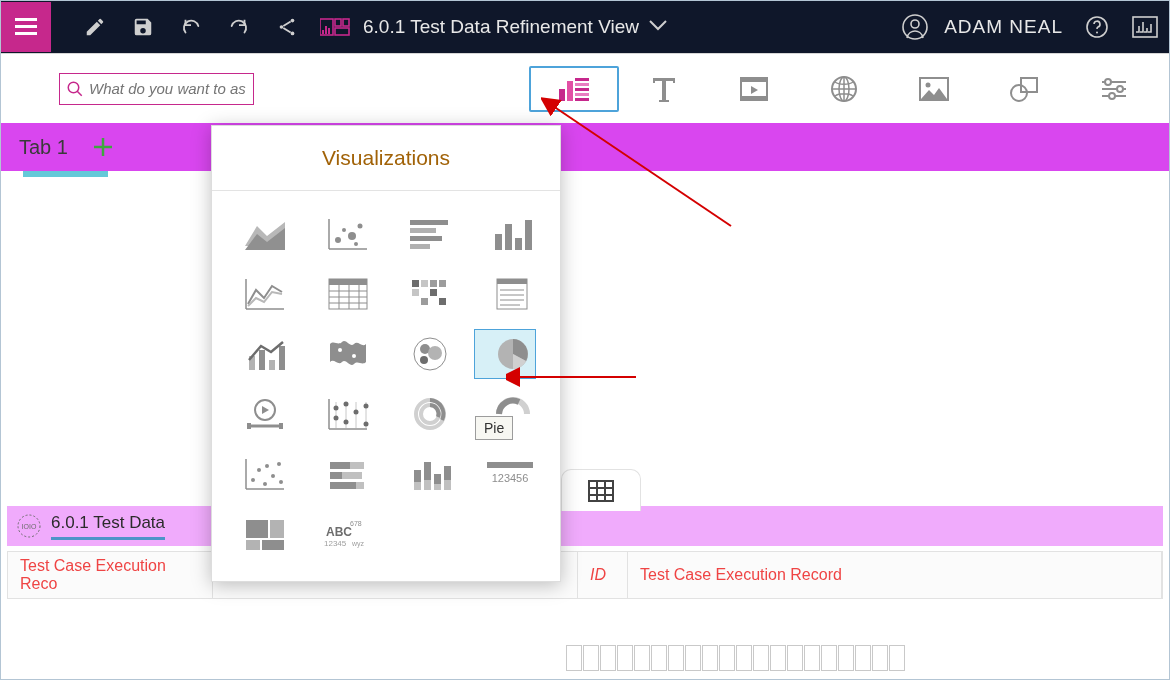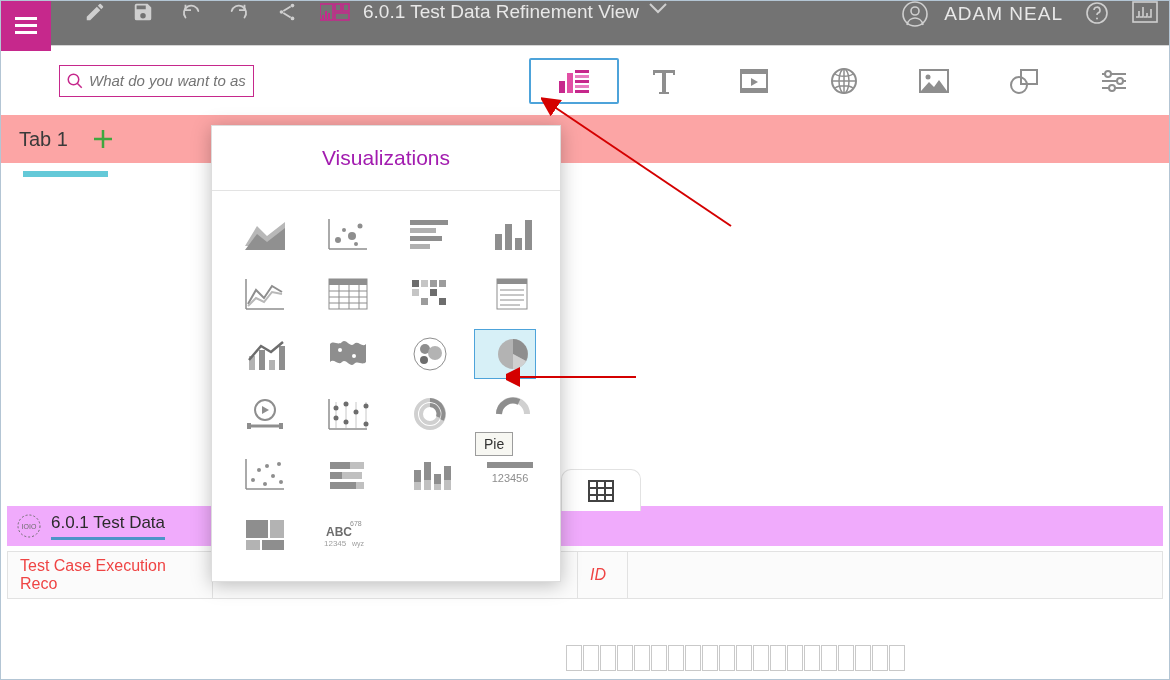--- a/index.html
+++ b/index.html
@@ -1,19 +1,19 @@
 <!DOCTYPE html>
 <html><head>
 <meta charset="utf-8">
 <style>
   * { box-sizing: border-box; margin: 0; padding: 0; }
   body { font-family: Arial, Helvetica, sans-serif; background: #fff; width: 1170px; height: 680px; overflow: hidden; position: relative; border: 1px solid #b3c5d4; }
   
   
-  .header { height: 44px; background: #737373; display: flex; align-items: flex-start; color: #fff; position: relative; }
+  .header { height: 52px; background: #0f172a; display: flex; align-items: center; color: #fff; position: relative; }
   .hamburger { width: 50px; height: 50px; background: #c6288c; display: flex; align-items: center; justify-content: center; cursor: pointer; }
   .hamburger svg { fill: #fff; }
   .hdr-icon { width: 48px; display: flex; align-items: center; justify-content: center; cursor: pointer; }
   .hdr-icon svg { fill: #cfcfcf; }
   .dash-icon svg { fill: #c6288c; }
   .header-title { font-size: 19px; color: #e8e8e8; margin-left: 4px; cursor: pointer; font-weight: 400; }
   .dropdown-caret { margin-left: 10px; cursor: pointer; }
   .header-spacer { flex: 1; }
   .user-block { display: flex; align-items: center; margin-right: 10px; }
   .user-name { font-size: 19px; color: #e8e8e8; margin-left: 16px; letter-spacing: 1px;}
@@ -23,37 +23,37 @@
   .search-box { width: 195px; height: 32px; border: 1px solid #c6288c; display: flex; align-items: center; padding: 0 6px; margin-left: 48px; }
   .search-box svg { flex-shrink: 0; }
   .search-box input { border: none; outline: none; font-size: 15px; color: #ef4444; font-style: italic; width: 100%; margin-left: 5px; }
   .tb-icons { display: flex; align-items: center; margin-left: auto; }
   .tb-icon { width: 90px; height: 46px; display: flex; align-items: center; justify-content: center; border: 2px solid transparent; cursor: pointer; }
   .tb-icon.selected { border: 2px solid #4da3da; border-radius: 2px; }
   .tb-icon svg { fill: #8e8e8e; }
   .tb-icon.selected svg { fill: url(#chartgrad); }
   
   
-  .tab-strip { height: 48px; display: flex; align-items: center; padding: 0 10px; background: #fca5a5; }
+  .tab-strip { height: 48px; display: flex; align-items: center; padding: 0 10px; background: #d946ef; }
   .tab { height: 48px; display: flex; align-items: center; padding: 0 8px; cursor: pointer; }
   .tab span { font-size: 20px; color: #3a3a3a; }
   .tab.active { }
   .tab-underline { height: 6px; background: #64c9d8; width: 85px; position:absolute; left:22px; top:170px;}
   .add-tab { width: 30px; display: flex; align-items: center; justify-content: center; cursor: pointer; margin-left: 12px; }
   .add-tab svg { stroke: #3fa73f; }
   
   
   .viz-panel { position: absolute; left: 210px; top: 124px; width: 350px; background: #fff; border: 1px solid #ddd; box-shadow: 0 3px 18px rgba(0,0,0,0.25); z-index: 50; }
-  .viz-title { text-align: center; font-size: 21px; color: #a21caf; padding: 20px 0; border-bottom: 1px solid #e3e3e3; }
+  .viz-title { text-align: center; font-size: 21px; color: #a16207; padding: 20px 0; border-bottom: 1px solid #e3e3e3; }
   .viz-grid { padding: 18px 14px 22px; display: grid; grid-template-columns: repeat(4, 1fr); gap: 10px; }
   .viz-item { width: 62px; height: 50px; display:flex; align-items:center; justify-content:flex-end; cursor:pointer; border:1px solid transparent;}
   .viz-item.hover { background:#d7f0f7; border:1px solid #4da3da; }
   .viz-item svg { fill: #8d8d8d; }
   
-  .tooltip { position: absolute; left: 474px; top: 415px; background: #f7f7f2; border: 1px solid #9c9c9c; padding: 3px 8px; font-size: 14px; color: #333; z-index: 60; margin-top: 16px;}
+  .tooltip { position: absolute; left: 474px; top: 415px; background: #f7f7f2; border: 1px solid #9c9c9c; padding: 3px 8px; font-size: 14px; color: #333; z-index: 60;}
   
   
   .data-bar { position: absolute; left: 6px; top: 505px; right: 6px; height: 40px; display:flex; align-items:center; background:#f0abfc;}
   .data-tab-icon { width: 44px; height: 40px; display:flex; align-items:center; justify-content:center;}
   .data-tab-title { font-size: 17px; color: #2b2b2b; border-bottom: 3px solid #4d94c8; padding-bottom:4px; cursor:pointer; }
   
   .data-headers { position:absolute; left:6px; top:550px; right:6px; height:48px; border:1px solid #e2e2e2; display:flex; align-items:center; font-size:16px; color:#ef4444; background:#fbfbfb;}
   .dh-col { padding: 0 12px; border-right:1px solid #e2e2e2; height:100%; display:flex; align-items:center; overflow:hidden; }
   .dh-col.c1 { width: 205px;}
   .dh-col.c2 { width: 365px;}
@@ -440,20 +440,21 @@
         <text x="13" y="16" text-anchor="middle" font-size="7" fill="#6d6d6d">IOIO</text>
       </svg>
   </div>
   <div class="data-tab-title">6.0.1 Test Data</div>
 </div>
 
 <div class="data-headers">
   <div class="dh-col c1">Test Case Execution Reco</div>
   <div class="dh-col c2"></div>
   <div class="dh-col c3">ID</div>
+  <div class="dh-col c4">Test Case Execution Record</div>
 </div>
 
 <div class="progress-boxes">
   <div class="pb"></div>
     <div class="pb"></div>
     <div class="pb"></div>
     <div class="pb"></div>
     <div class="pb"></div>
     <div class="pb"></div>
     <div class="pb"></div>

